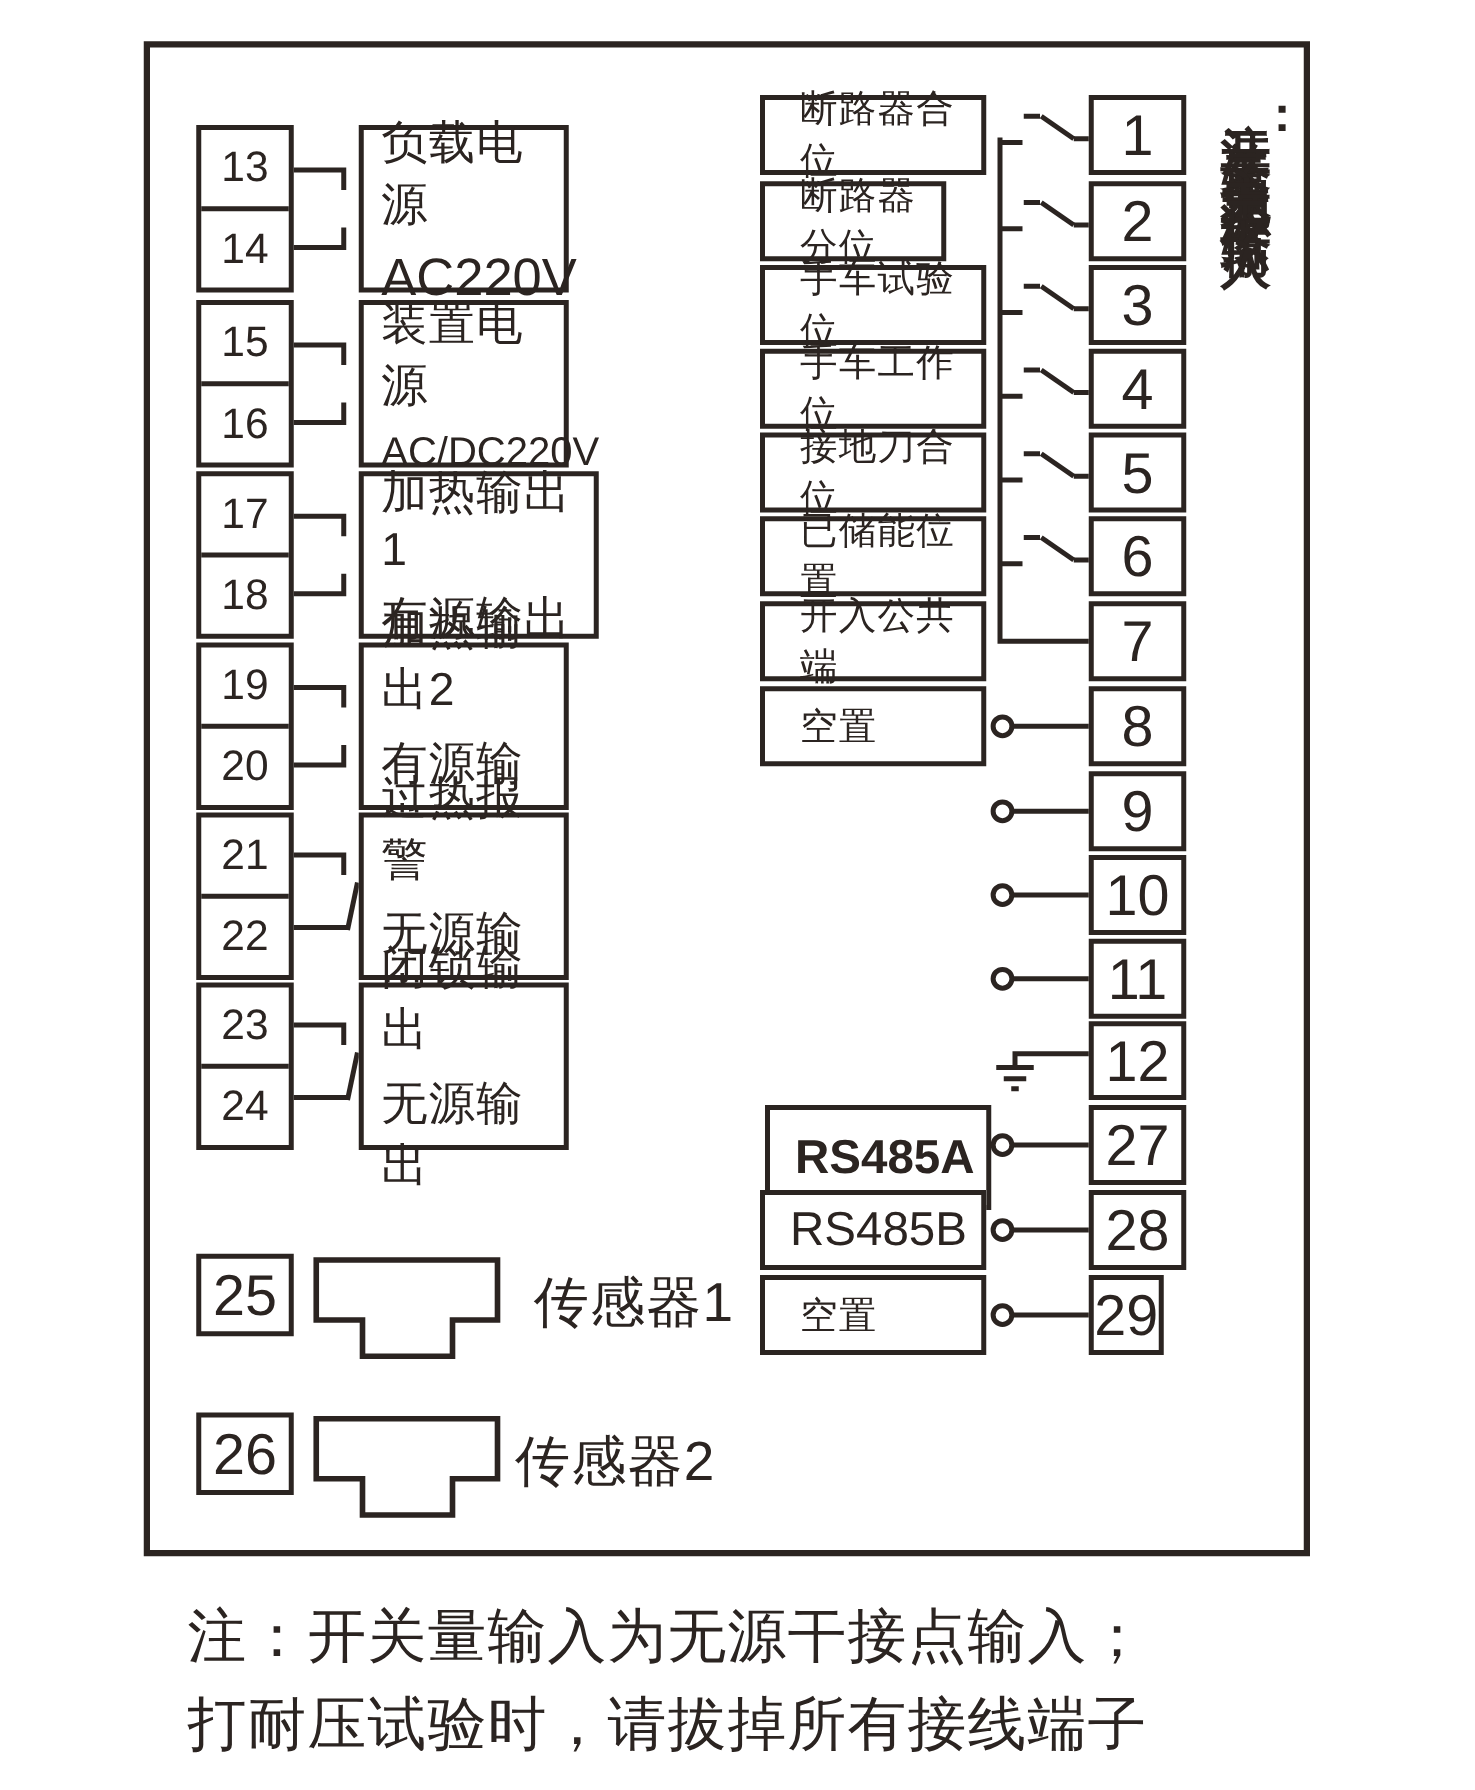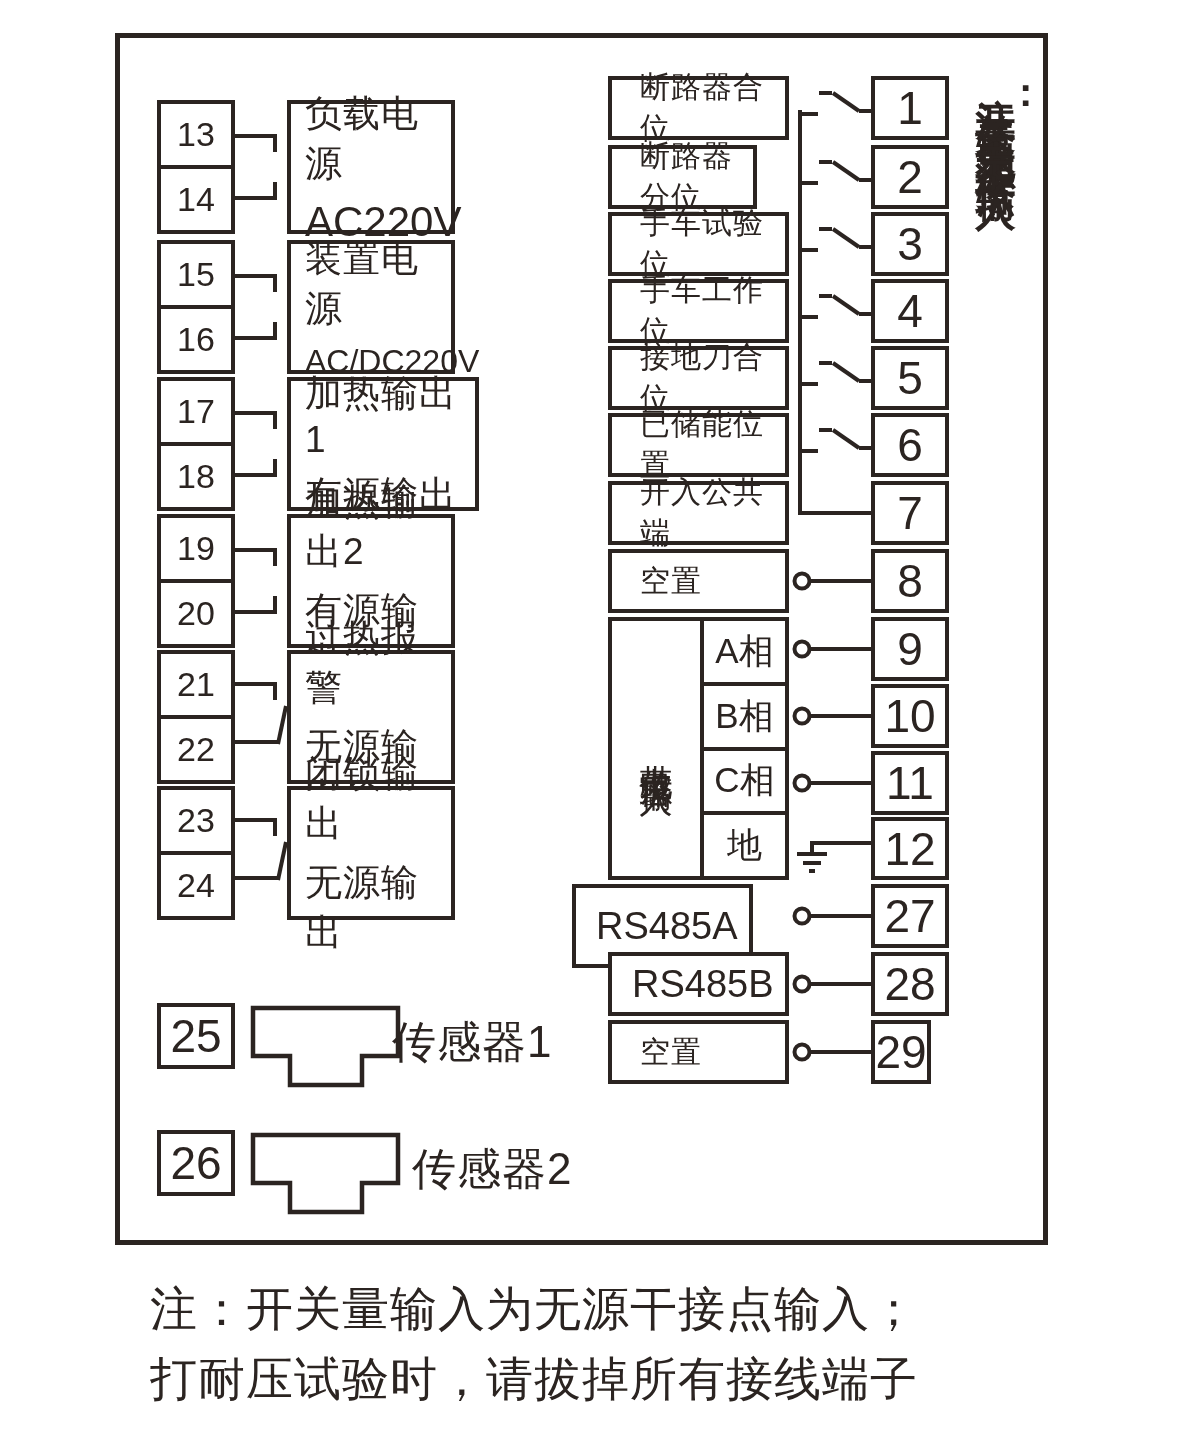--- a/index.html
+++ b/index.html
@@ -120,50 +120,39 @@
   </svg>
   <div class="abs box plabel" style="left:287px;top:786px;width:168px;height:134px;">
     <span class="pl1">闭锁输出</span>
     <span class="pl2">无源输出</span>
   </div>
 
   <div class="abs box num" style="left:157px;top:1003px;width:78px;height:66px;">25</div>
   <svg class="abs" style="left:250px;top:1005px;" width="152" height="84" viewBox="0 0 152 84">
     <polygon points="3,3 148,3 148,51 112,51 112,80 40,80 40,51 3,51" stroke-width="4.5"></polygon>
   </svg>
-  <div class="abs sensor-label" style="left:392px;top:1013px;">传感器1</div>
+  <div class="abs sensor-label" style="left:427px;top:1013px;">传感器1</div>
 
   <div class="abs box num" style="left:157px;top:1130px;width:78px;height:66px;">26</div>
   <svg class="abs" style="left:250px;top:1132px;" width="152" height="84" viewBox="0 0 152 84">
     <polygon points="3,3 148,3 148,51 112,51 112,80 40,80 40,51 3,51" stroke-width="4.5"></polygon>
   </svg>
   <div class="abs sensor-label" style="left:412px;top:1140px;">传感器2</div>
 
   <div class="abs box rlabel" style="left:608px;top:76px;width:181px;height:64px;">断路器合位</div>
   <div class="abs box rlabel" style="left:608px;top:145px;width:149px;height:64px;">断路器分位</div>
   <div class="abs box rlabel" style="left:608px;top:212px;width:181px;height:64px;">手车试验位</div>
   <div class="abs box rlabel" style="left:608px;top:346px;width:181px;height:64px;">接地刀合位</div>
   <div class="abs box rlabel" style="left:608px;top:279px;width:181px;height:64px;">手车工作位</div>
   <div class="abs box rlabel" style="left:608px;top:413px;width:181px;height:64px;">已储能位置</div>
   <div class="abs box rlabel" style="left:608px;top:481px;width:181px;height:64px;">开入公共端</div>
   <div class="abs box rlabel" style="left:608px;top:549px;width:181px;height:64px;">空置</div>
 
-  <div class="abs box group" style="left:608px;top:617px;width:181px;height:263px;">
-    <div class="gleft">
-      <span>带电传感器输入</span>
-    </div>
-    <div class="gright">
-      <div class="gcell divided">A相</div>
-      <div class="gcell divided">B相</div>
-      <div class="gcell divided">C相</div>
-      <div class="gcell">地</div>
-    </div>
-  </div>
-
-  <div class="abs box rlabel latin" style="left:572px;top:884px;width:181px;height:84px;">RS485A</div>
+
+  <div class="abs box rlabel latin" style="left:612px;top:884px;width:181px;height:84px;font-weight:bold;">RS485A</div>
   <div class="abs box rlabel latin" style="left:608px;top:952px;width:181px;height:64px;">RS485B</div>
   <div class="abs box rlabel" style="left:608px;top:1020px;width:181px;height:64px;">空置</div>
 
   <div class="abs box num" style="left:871px;top:76px;width:78px;height:64px;">1</div>
   <div class="abs box num" style="left:871px;top:145px;width:78px;height:64px;">2</div>
   <div class="abs box num" style="left:871px;top:212px;width:78px;height:64px;">3</div>
   <div class="abs box num" style="left:871px;top:279px;width:78px;height:64px;">4</div>
   <div class="abs box num" style="left:871px;top:346px;width:78px;height:64px;">5</div>
   <div class="abs box num" style="left:871px;top:413px;width:78px;height:64px;">6</div>
   <div class="abs box num" style="left:871px;top:481px;width:78px;height:64px;">7</div>

